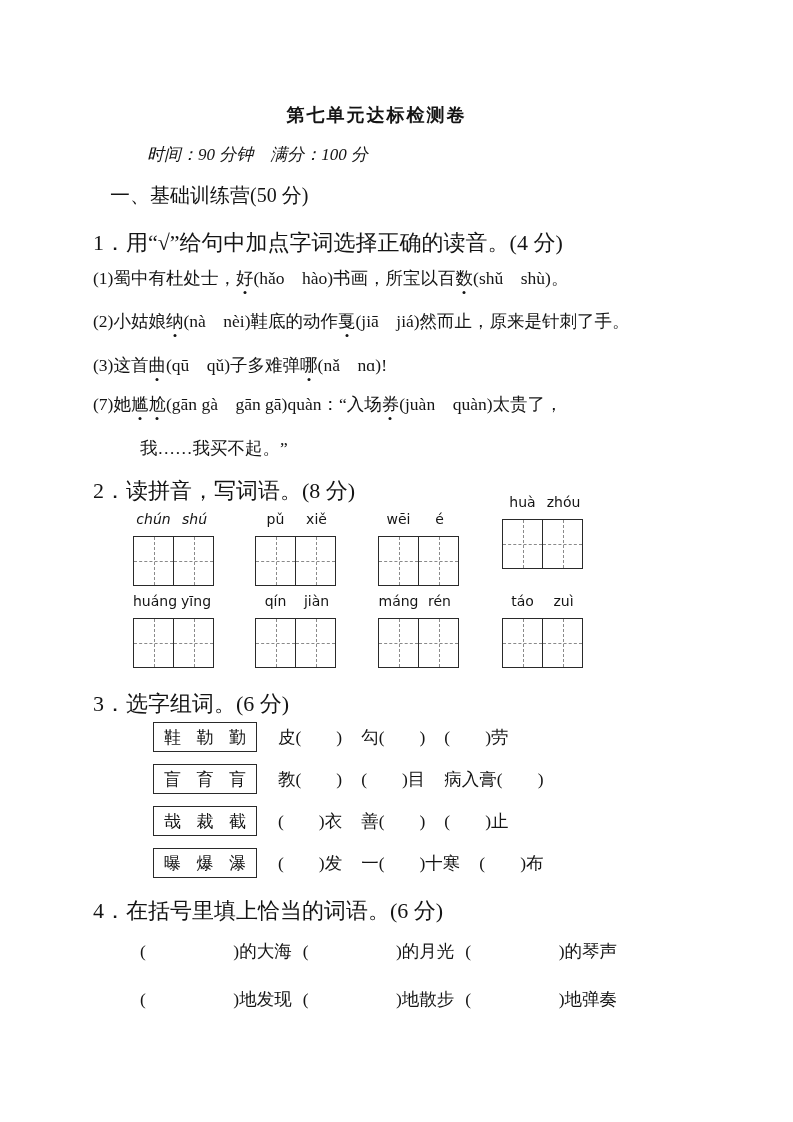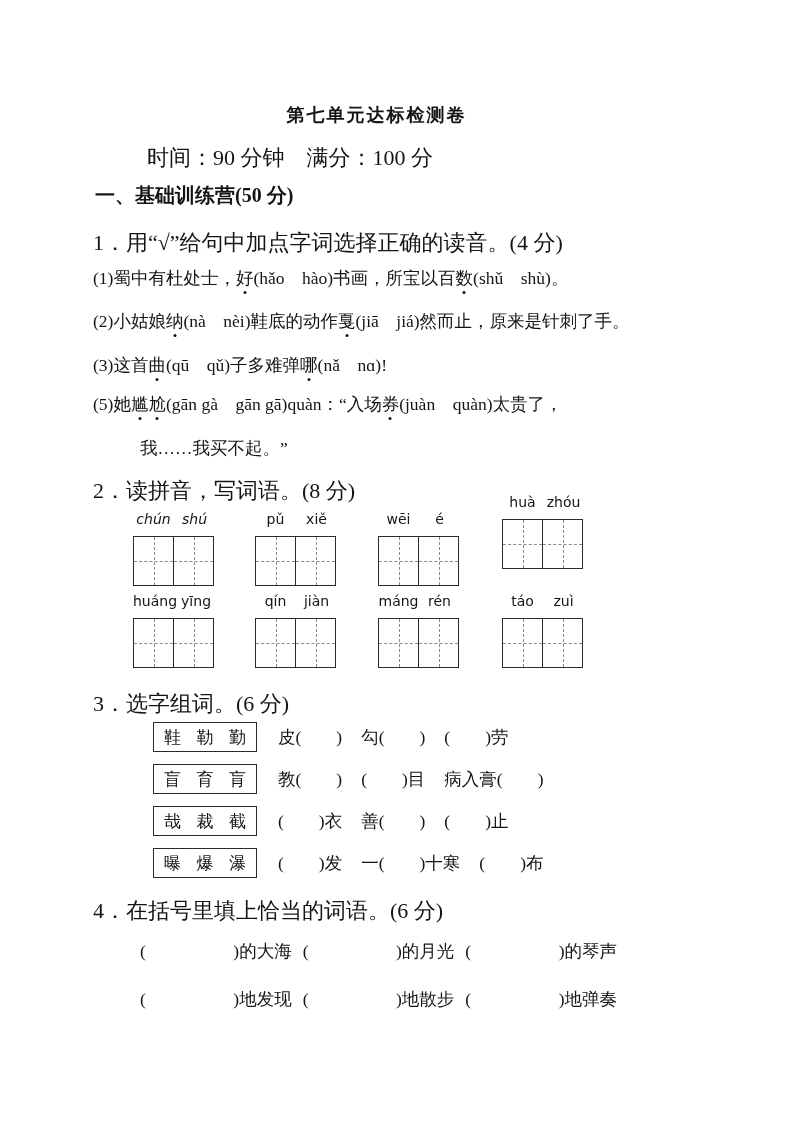--- a/index.html
+++ b/index.html
@@ -11,22 +11,22 @@
     font-family:"Liberation Serif","DejaVu Serif",serif;
     overflow:hidden;
   }
   .abs{position:absolute;white-space:pre;}
   .exam-title{
     top:103px;left:0;right:0;
     text-align:center;
     font-size:18px;font-weight:bold;
     letter-spacing:2px;
   }
-  .exam-meta{top:143px;left:147px;font-size:22px;}
-  .section-heading{top:182px;left:95px;font-size:20px;font-weight:bold;}
+  .exam-meta{top:143px;left:147px;font-size:17px;font-style:italic;}
+  .section-heading{top:182px;left:110px;font-size:20px;}
   .q-label{font-size:22px;left:93px;}
   .q1-line{font-size:17.5px;left:93px;}
   .q1-line.indent{left:140px;}
   .dot-char{position:relative;display:inline-block;}
   .dot-char::after{
     content:"";position:absolute;
     left:50%;bottom:-4px;transform:translateX(-50%);
     width:3px;height:3px;border-radius:50%;background:#141414;
   }
   
@@ -67,21 +67,21 @@
 
 <div class="abs exam-title" style="padding-right:40px;text-align:center;">第七单元达标检测卷</div>
 <div class="abs exam-meta">时间：90 分钟　满分：100 分</div>
 <div class="abs section-heading">一、基础训练营(50 分)</div>
 
 <div class="abs q-label" style="top:228px;">1．用“√”给句中加点字词选择正确的读音。(4 分)</div>
 <div id="q1-items">
     <div class="abs q1-line" style="top: 266px;"><span>(1)蜀中有杜处士，</span><span class="dot-char">好</span><span>(hǎo　hào)书画，所宝以百</span><span class="dot-char">数</span><span>(shǔ　shù)。</span></div>
     <div class="abs q1-line" style="top: 309px;"><span>(2)小姑娘</span><span class="dot-char">纳</span><span>(nà　nèi)鞋底的动作</span><span class="dot-char">戛</span><span>(jiā　jiá)然而止，原来是针刺了手。</span></div>
     <div class="abs q1-line" style="top: 353px;"><span>(3)这首</span><span class="dot-char">曲</span><span>(qū　qǔ)子多难弹</span><span class="dot-char">哪</span><span>(nǎ　nɑ)!</span></div>
-    <div class="abs q1-line" style="top: 392px;"><span>(5)她</span><span class="dot-char">尴</span><span class="dot-char">尬</span><span>(gān gà　gān gā)quàn：“入场</span><span class="dot-char">券</span><span>(juàn　quàn)太贵了，</span></div>
+    <div class="abs q1-line" style="top: 392px;"><span>(7)她</span><span class="dot-char">尴</span><span class="dot-char">尬</span><span>(gān gà　gān gā)quàn：“入场</span><span class="dot-char">券</span><span>(juàn　quàn)太贵了，</span></div>
     <div class="abs q1-line indent" style="top: 436px;"><span>我……我买不起。”</span></div>
   </div>
 
 <div class="abs q-label" style="top:476px;">2．读拼音，写词语。(8 分)</div>
 <div id="q2-grids">
     <div class="grid-group" style="left: 133px; top: 509px; font-style: italic;">
       <div class="pinyin-row">
         <span>chún</span>
         <span>shú</span>
       </div>

